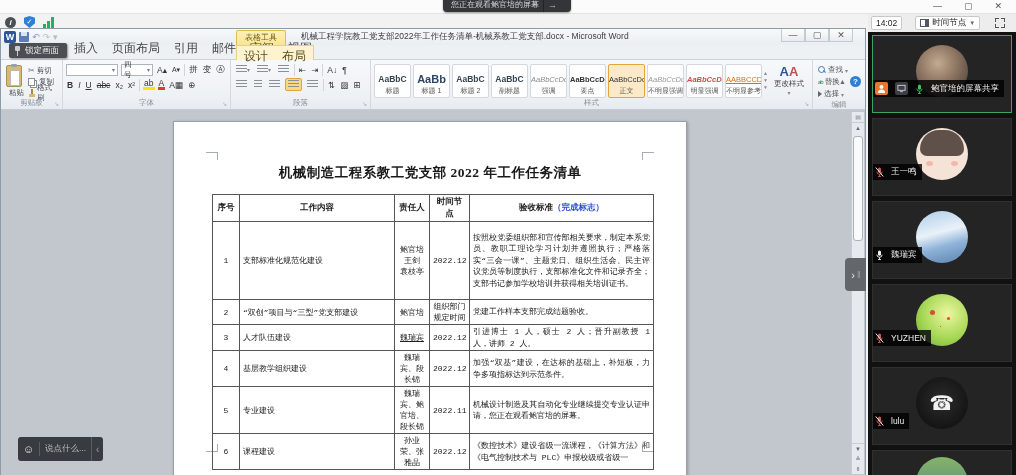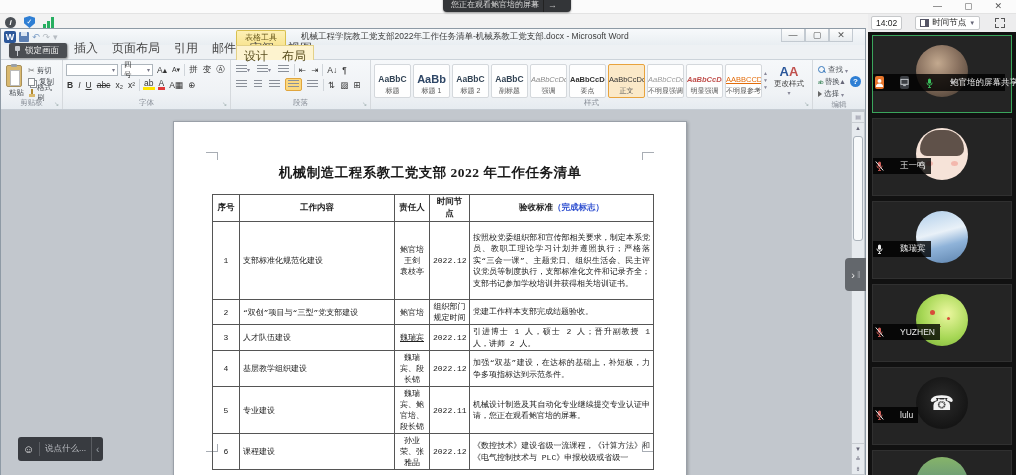--- a/index.html
+++ b/index.html
@@ -179,22 +179,22 @@
   .av2 { background:#f6e3d8; overflow:hidden; }
   .av2 .hair { position:absolute; left:4px; top:2px; width:44px; height:26px; background:#5f5149; border-radius:22px 22px 8px 8px; }
   .av2 .blush { position:absolute; left:10px; top:33px; width:7px; height:5px; border-radius:50%; background:#f3b8ad; box-shadow:25px 0 0 #f3b8ad; }
   .av3 { background:linear-gradient(165deg,#aecdea 0%,#e9f1f8 42%,#8fb3d9 65%,#5d83ad 100%); }
   .av4 { background:radial-gradient(circle at 60% 38%,#ecf7a0,#a6d755 55%,#6fa832); }
   .av4::after { content:""; position:absolute; left:14px; top:16px; width:5px; height:5px; border-radius:50%;
     background:#d84b3a; box-shadow:16px 6px 0 -1px #d84b3a, 8px 14px 0 -2px #8a5a2a; }
   .av5 { background:radial-gradient(circle at 50% 45%,#2c2c2c,#151515 70%); display:flex; align-items:center; justify-content:center;
     color:#f2f2f2; font-size:20px; }
   .av6 { background:linear-gradient(#86b469,#4a7a8c); }
-  .plabel { position:absolute; left:0; bottom:21px; background:rgba(0,0,0,.8); display:flex; align-items:center;
-    gap:16px; padding:2px 5px 2px 2px; max-width:96%; }
+  .plabel { position:absolute; left:0; bottom:15px; background:rgba(0,0,0,.8); display:flex; align-items:center;
+    gap:7px; padding:2px 5px 2px 2px; max-width:96%; }
   .plabel .nm { color:#ececec; font-size:8.5px; white-space:nowrap; }
   .badge { width:13px; height:13px; display:flex; align-items:center; justify-content:center; border-radius:2px; }
   .badge.org { background:#e8762c; }
   .badge.scr { background:#3c3f44; }
   .mic { width:9px; height:12px; flex:0 0 auto; }
   .tile6cut { height:28px; margin-bottom:0; overflow:hidden; }
   .tile6cut .avatar { top:6px; }
 </style>
 </head>
 <body>

